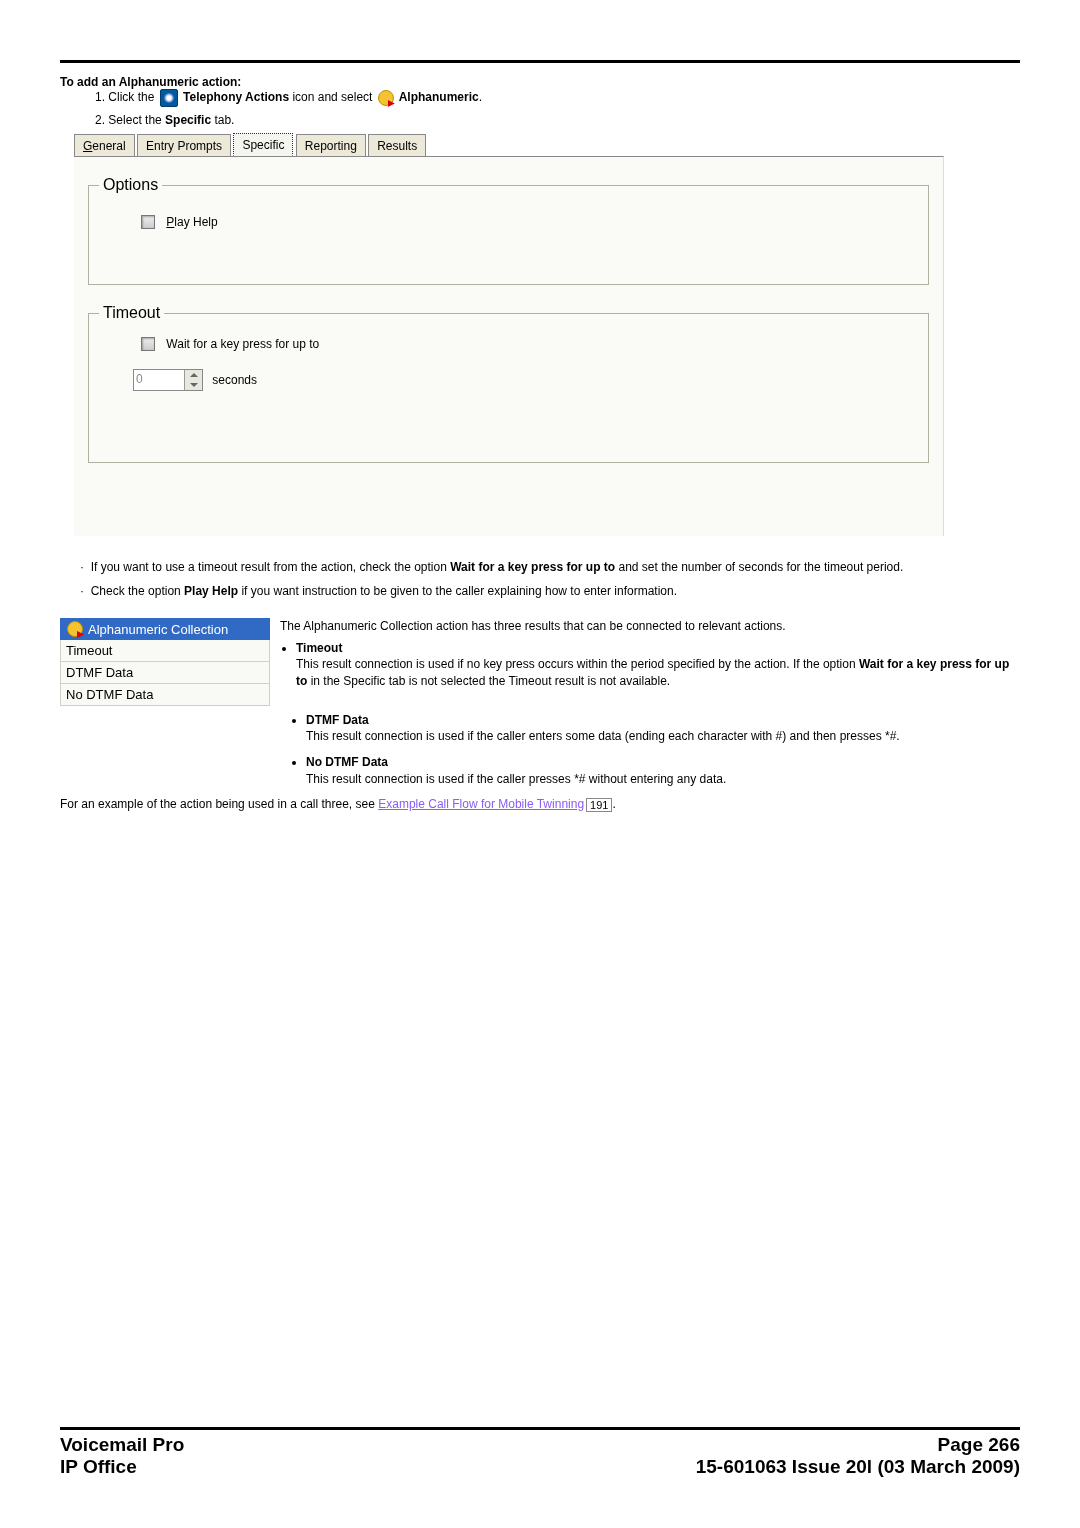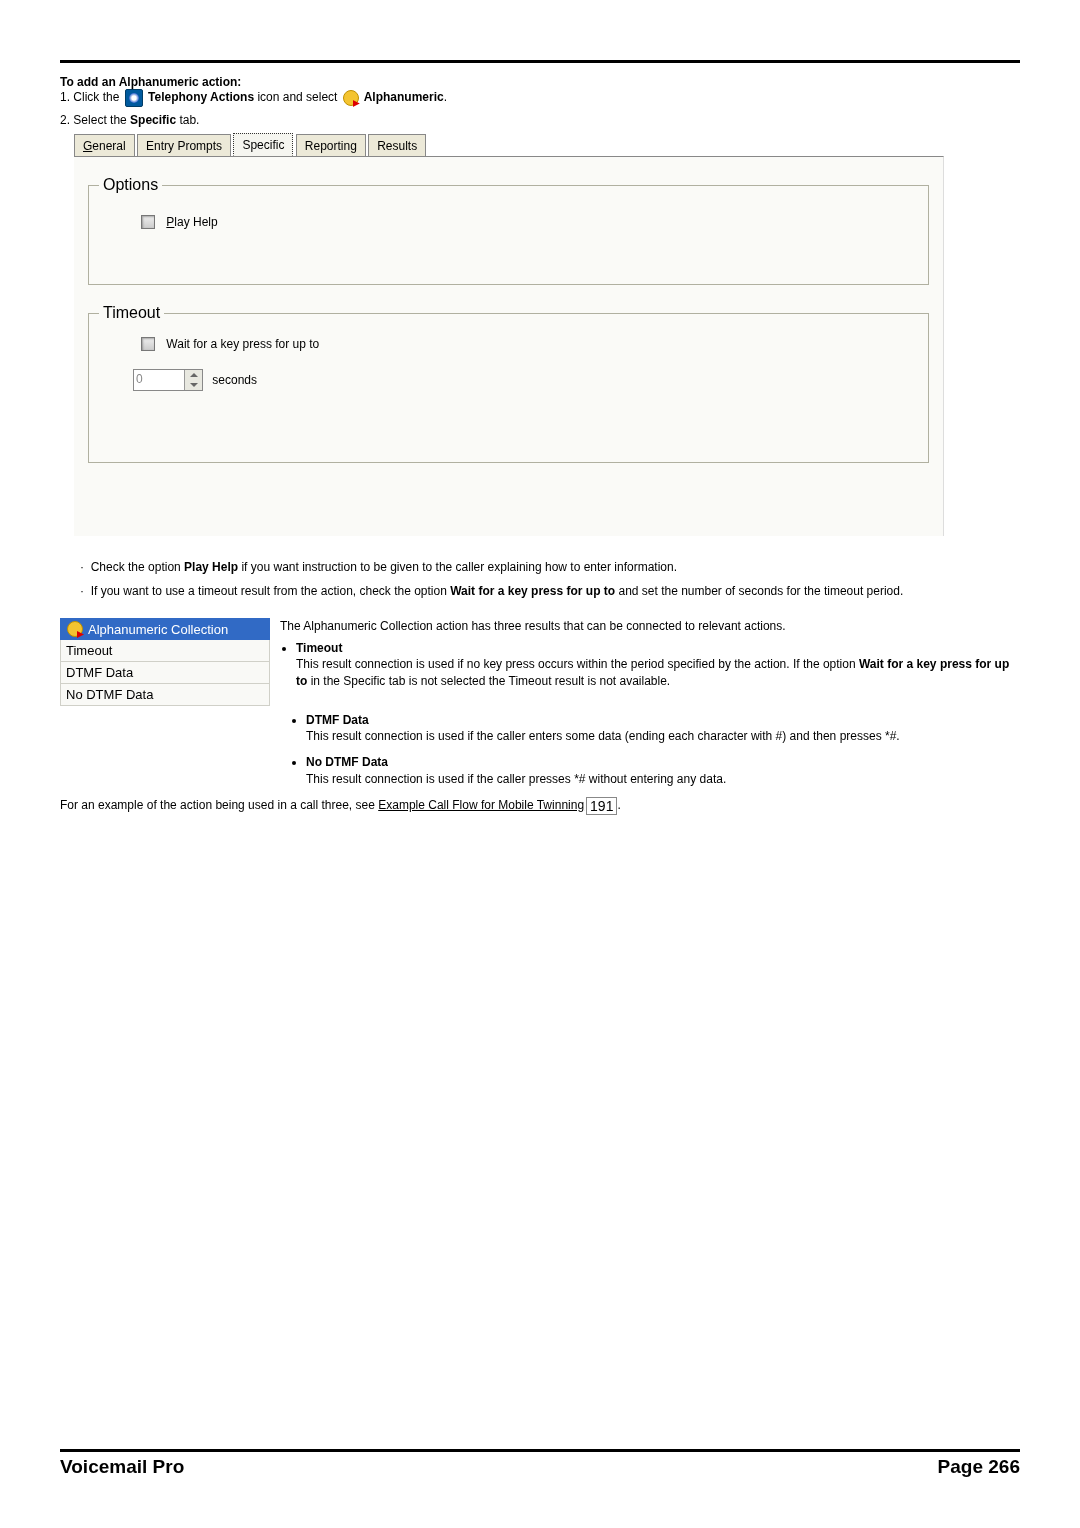--- a/index.html
+++ b/index.html
@@ -10,21 +10,21 @@
     background: #ffffff;
     width: 1080px;
     height: 1528px;
     position: relative;
   }
   .page {
     padding: 60px 60px 0 60px;
   }
   .hr-thick { height: 3px; background: #000; margin-bottom: 12px; }
   .heading-small { font-size: 12px; font-weight: bold; }
-  .step { margin-bottom: 6px; padding-left: 14px; text-indent: -14px; }
+  .step { margin-bottom: 6px; padding-left: 14px; text-indent: -14px; margin-left: 35px; }
   .step-num { display: inline; }
   .icon-telephony {
     display: inline-block; width: 18px; height: 18px;
     vertical-align: middle;
     background: #005a9e;
     border: 1px solid #003c66;
     border-radius: 2px;
     position: relative;
     margin: 0 2px;
   }
@@ -163,22 +163,22 @@
     font-family: Tahoma, sans-serif;
     font-size: 13px;
     background: #f9f9f6;
   }
   .col-text { flex: 1; font-size: 12px; line-height: 1.35; }
   .col-text ul { margin: 6px 0 0 0; padding-left: 16px; list-style: disc; }
   .col-text li { margin-bottom: 10px; }
   .block-later { margin-top: 6px; margin-left: 230px; }
   .block-later ul { padding-left: 16px; list-style: disc; margin: 0; }
   .block-later li { margin-bottom: 10px; line-height: 1.35; }
-  .link { color: #000000; text-decoration: underline; }
-  .refbox { display: inline-block; border: 1px solid #888; font-size: 14px; padding: 0 3px; vertical-align: middle; margin-left: 2px; }
+  .link { color: #8b5cf6; text-decoration: underline; }
+  .refbox { display: inline-block; border: 1px solid #888; font-size: 11px; padding: 0 3px; vertical-align: middle; margin-left: 2px; }
   .for-example { margin-top: 8px; font-size: 12px; }
   .footer {
     position: absolute;
     bottom: 50px;
     left: 60px; right: 60px;
   }
   .footer-line { height: 3px; background: #000; margin-bottom: 4px; }
   .footer-row { display: flex; justify-content: space-between; font-size: 19px; font-weight: bold; }
 </style>
 </head>
@@ -230,22 +230,22 @@
             <span class="val">0</span>
             <span class="btns"></span>
           </span>
           <span class="chk-label">seconds</span>
         </div>
       </div>
     </div>
   </div>
 
   <ul class="bullet-list" style="list-style:none; padding-left:0">
+    <li>·&nbsp;&nbsp;<span>If you want to use a timeout result from the action, check the option </span><b>Wait for a key press for up to</b><span> and set the number of seconds for the timeout period.</span></li>
     <li>·&nbsp;&nbsp;<span>Check the option </span><b>Play Help</b><span> if you want instruction to be given to the caller explaining how to enter information.</span></li>
-    <li>·&nbsp;&nbsp;<span>If you want to use a timeout result from the action, check the option </span><b>Wait for a key press for up to</b><span> and set the number of seconds for the timeout period.</span></li>
   </ul>
 
   <div class="two-col">
     <div class="result-widget">
       <div class="result-header">
         <span class="icon-alpha"></span>
         <span>Alphanumeric Collection</span>
       </div>
       <div class="result-row">Timeout</div>
       <div class="result-row">DTMF Data</div>
@@ -279,13 +279,17 @@
     <span>For an example of the action being used in a call three, see </span><a href="#" class="link">Example Call Flow for Mobile Twinning</a><span class="refbox">191</span><span>.</span>
   </div>
 </div>
 
 <div class="footer">
   <div class="footer-line"></div>
   <div class="footer-row">
     <span>Voicemail Pro</span>
     <span>Page 266</span>
   </div>
+  <div class="footer-row">
+    <span>IP Office</span>
+    <span>15-601063 Issue 20l (03 March 2009)</span>
+  </div>
 </div>
 
 </body></html>

